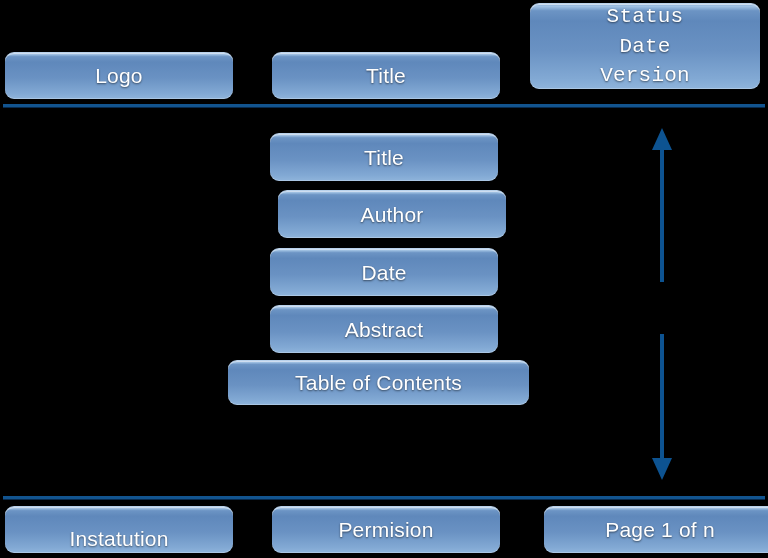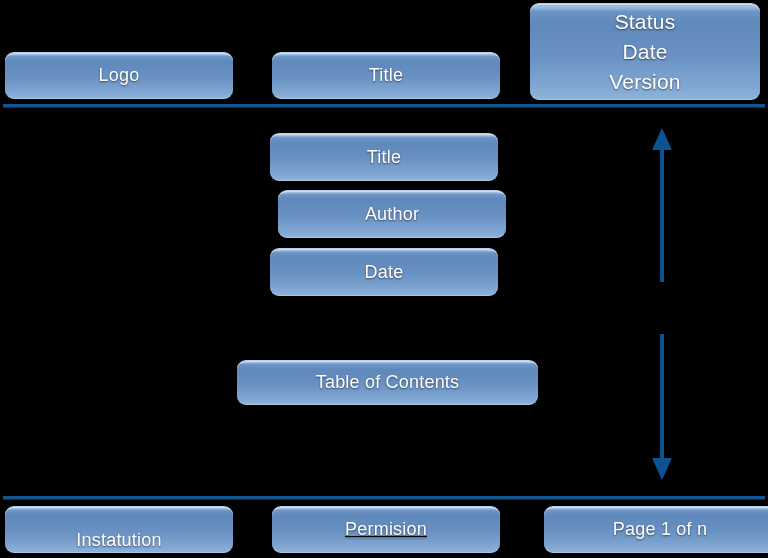--- a/index.html
+++ b/index.html
@@ -33,21 +33,21 @@
     box-shadow: 2px 3px 5px rgba(0,0,0,0.85),
                 inset 0 1px 0 rgba(255,255,255,0.55),
                 inset 0 -1px 0 rgba(255,255,255,0.25);
     display: flex;
     align-items: center;
     justify-content: center;
     text-align: center;
   }
   .box .label {
     color: #ffffff;
-    font-size: 18px;
+    font-size: 21px;
     font-weight: 400;
     line-height: 1.32;
     letter-spacing: 0.2px;
     text-shadow: 0 1px 2px rgba(0,0,0,0.55);
     white-space: pre-line;
     padding: 0 6px;
   }
   .box.tall .label { font-size: 21px; line-height: 1.42; }
 
   
@@ -83,59 +83,62 @@
 <div id="canvas">
 
   <div class="box" id="bx-logo" style="left: 5px; top: 52px; width: 228px; height: 47px;">
     <span class="label">Logo</span>
   </div>
 
   <div class="box" id="bx-htitle" style="left: 272px; top: 52px; width: 228px; height: 47px;">
     <span class="label">Title</span>
   </div>
 
-  <div class="box tall" id="bx-status" style="left: 530px; top: 3px; width: 230px; height: 97px;">
+  <div class="box tall" id="bx-status" style="left: 530px; top: 3px; width: 230px; height: 86px; font-family: Liberation Mono, monospace;">
     <span class="label">Status
 Date
 Version</span>
   </div>
 
   <div class="rule" id="rule-top" style="left: 3px; top: 104px; width: 762px;"></div>
 
   <div class="box" id="bx-btitle" style="left: 270px; top: 133px; width: 228px; height: 48px;">
     <span class="label">Title</span>
   </div>
 
   <div class="box" id="bx-bauthor" style="left: 278px; top: 190px; width: 228px; height: 48px;">
     <span class="label">Author</span>
   </div>
 
   <div class="box" id="bx-bdate" style="left: 270px; top: 248px; width: 228px; height: 48px;">
     <span class="label">Date</span>
   </div>
 
+  <div class="box" id="bx-babstract" style="left: 270px; top: 305px; width: 228px; height: 48px;">
+    <span class="label">Abstract</span>
+  </div>
 
-  <div class="box" id="bx-btoc" style="left: 237px; top: 360px; width: 301px; height: 45px;">
+  <div class="box" id="bx-btoc" style="left: 228px; top: 360px; width: 301px; height: 45px;">
     <span class="label">Table of Contents</span>
   </div>
 
   <div class="arrow-wrap" id="arrow" style="left: 660px; top: 128px; height: 352px; width: 4px;">
     <div class="arrow-head up" id="ahead-up"></div>
     <div class="arrow-shaft" id="ashaft-up" style="top: 22px; height: 132px;"></div>
     <div class="arrow-shaft" id="ashaft-dn" style="top: 206px; height: 124px;"></div>
     <div class="arrow-head down" id="ahead-dn"></div>
   </div>
 
   <div class="rule" id="rule-bottom" style="left: 3px; top: 496px; width: 762px;"></div>
 
   <div class="box" id="bx-inst" style="left: 5px; top: 506px; width: 228px; height: 47px; align-items: flex-end;">
     <span class="label">Instatution</span>
   </div>
 
-  <div class="box" id="bx-perm" style="left: 272px; top: 506px; width: 228px; height: 47px; text-decoration: underline;">
+  <div class="box" id="bx-perm" style="left: 272px; top: 506px; width: 228px; height: 47px;">
     <span class="label">Permision</span>
   </div>
 
   <div class="box" id="bx-page" style="left: 528px; top: 506px; width: 232px; height: 47px; margin-left: 16px;">
     <span class="label">Page 1 of n</span>
   </div>
 
 </div>
 
 </body></html>

